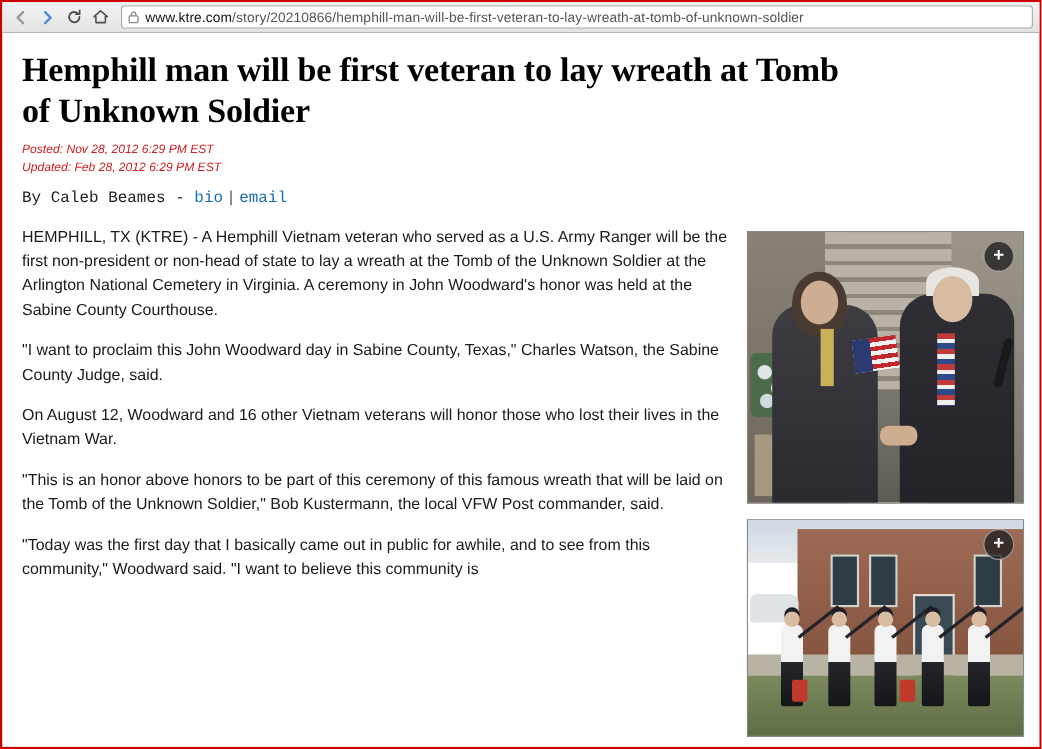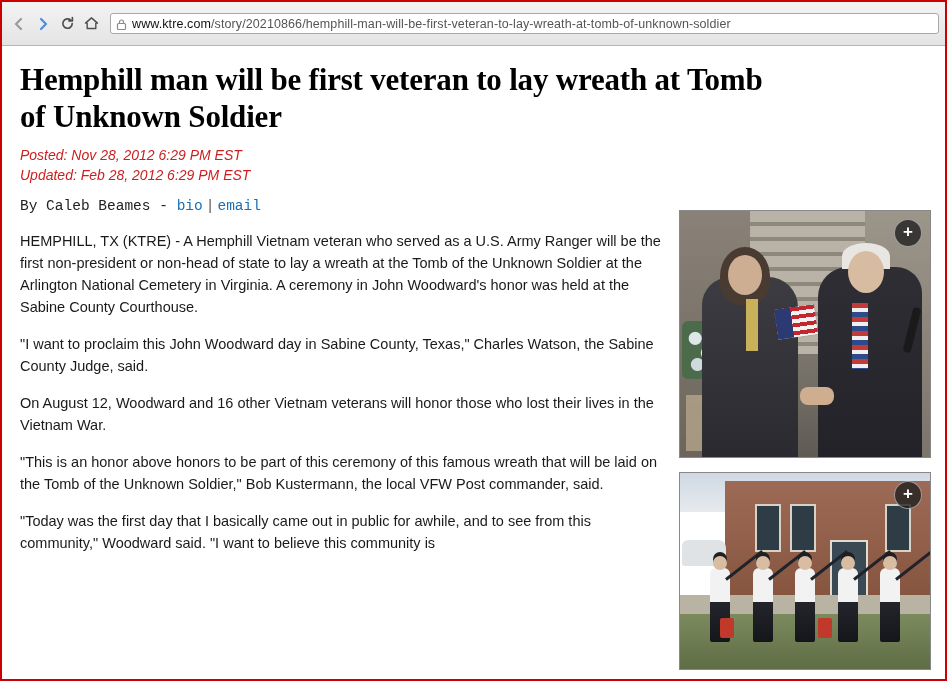--- a/index.html
+++ b/index.html
@@ -15,21 +15,21 @@
     width: 947px;
     height: 681px;
     box-sizing: border-box;
     border: 2px solid #cc0000;
     background: #ffffff;
     overflow: hidden;
   }
 
   
   .chrome {
-    height: 44px;
+    height: 28px;
     background: linear-gradient(#f3f3f3, #e4e4e4);
     border-bottom: 1px solid #b5b5b5;
     display: flex;
     align-items: center;
     padding: 0 6px;
     box-sizing: border-box;
   }
   .nav-btn {
     width: 22px;
     height: 22px;
@@ -86,21 +86,21 @@
     font-size: 31px;
     font-weight: bold;
     color: #000000;
     line-height: 1.18;
     margin: 6px 0 10px 0;
     max-width: 760px;
     letter-spacing: -0.2px;
   }
   .timestamps {
     font-family: "Liberation Sans", sans-serif;
-    font-size: 14px;
+    font-size: 11px;
     font-style: italic;
     color: #cc2020;
     line-height: 1.45;
     margin-bottom: 12px;
   }
   .byline {
     font-size: 14.5px;
     color: #222222;
     margin-bottom: 16px;
     font-family: Liberation Mono, monospace;

